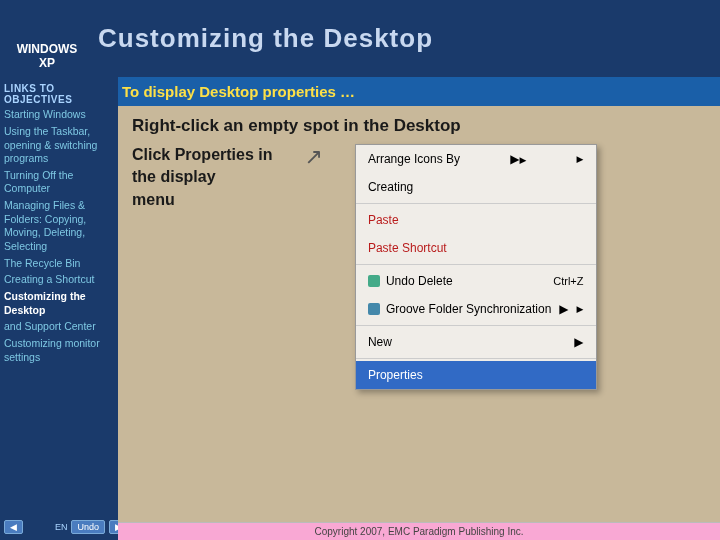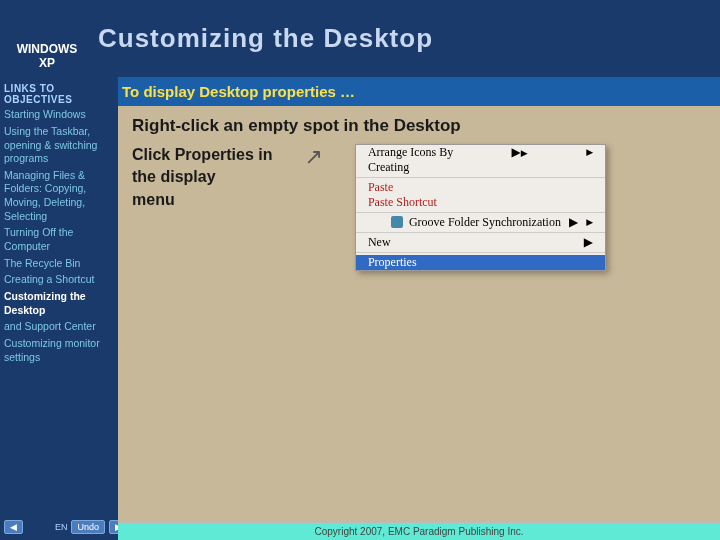--- a/index.html
+++ b/index.html
@@ -146,28 +146,27 @@
     
     .context-menu {
       background: #f0ede8;
       border: 1px solid #999;
       box-shadow: 3px 3px 6px rgba(0,0,0,0.3);
       min-width: 220px;
       font-size: 12px;
       color: #000;
     }
     .ctx-item {
-      padding: 0 12px;
+      padding: 7px 12px;
       cursor: pointer;
       display: flex;
       align-items: center;
       justify-content: space-between;
       gap: 8px;
       white-space: nowrap;
-      font-family: Liberation Serif, serif;
     }
     .ctx-item.highlighted {
       background: #316ac5;
       color: white;
     }
     .ctx-separator {
       border-top: 1px solid #ccc;
       margin: 2px 0;
     }
     .ctx-item-arrow::after {
@@ -186,21 +185,21 @@
       width: 14px;
       height: 14px;
       margin-right: 2px;
       display: inline-flex;
       align-items: center;
       justify-content: center;
     }
 
     
     .footer {
-      background: #5eead4;
+      background: #f9a8d4;
       border-top: 1px solid #bbb;
       padding: 3px 12px;
       font-size: 10px;
       color: #444;
       text-align: center;
     }
 
     
     .bracket-arrow {
       display: flex;
@@ -222,22 +221,22 @@
 </div>
 
 <div class="body-area">
 
   <div class="sidebar">
     <div class="sidebar-links-label">
       LINKS TO<br>OBJECTIVES
     </div>
     <div class="sidebar-link">Starting Windows</div>
     <div class="sidebar-link">Using the Taskbar, opening &amp; switching programs</div>
+    <div class="sidebar-link">Turning Off the Computer</div>
     <div class="sidebar-link">Managing Files &amp; Folders: Copying, Moving, Deleting, Selecting</div>
-    <div class="sidebar-link">Turning Off the Computer</div>
     <div class="sidebar-link">The Recycle Bin</div>
     <div class="sidebar-link">Creating a Shortcut</div>
     <div class="sidebar-link active bold-link">Customizing the Desktop</div>
     <div class="sidebar-link">and Support Center</div>
     <div class="sidebar-link">Customizing monitor settings</div>
 
     <div class="sidebar-bottom">
       <button class="help-btn">◀</button>
       <span class="sidebar-bottom-text">EN</span>
       <button class="help-btn">Undo</button>
@@ -274,23 +273,30 @@
 
           <div class="ctx-item ctx-item-disabled">
             <span>Paste</span>
           </div>
 
           <div class="ctx-item ctx-item-disabled">
             <span>Paste Shortcut</span>
           </div>
           <div class="ctx-separator"></div>
 
+          <div class="ctx-item">
+            <div style="display:flex;align-items:center;gap:4px;">
+              <span class="ctx-icon" style="background:#4a8;width:12px;height:12px;border-radius:2px;"></span>
+              <span>Undo Delete</span>
+            </div>
+            <span class="ctx-shortcut">Ctrl+Z</span>
+          </div>
 
           <div class="ctx-item ctx-item-arrow">
-            <div style="display:flex;align-items:center;gap:4px;margin-left:23px;">
+            <div style="display:flex;align-items:center;gap:4px;">
               <span class="ctx-icon" style="background:#48a;width:12px;height:12px;border-radius:2px;"></span>
               <span>Groove Folder Synchronization</span>
             </div>
             <span>▶</span>
           </div>
           <div class="ctx-separator"></div>
 
           <div class="ctx-item">
             <span>New</span>
             <span>▶</span>

